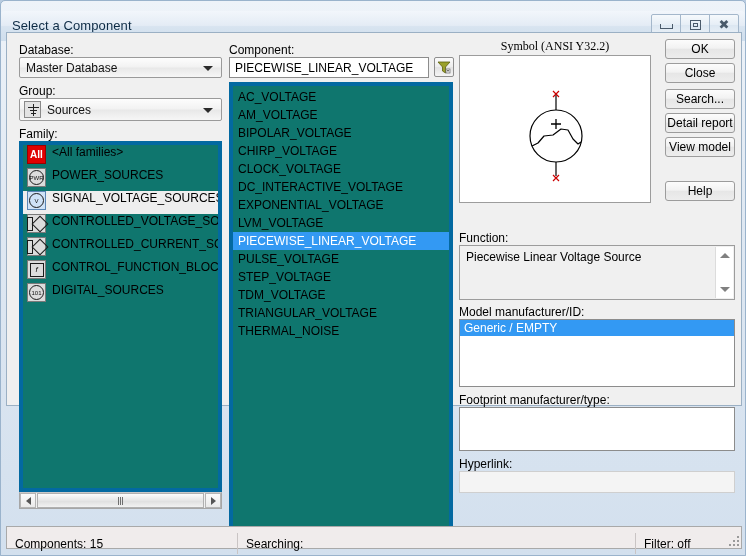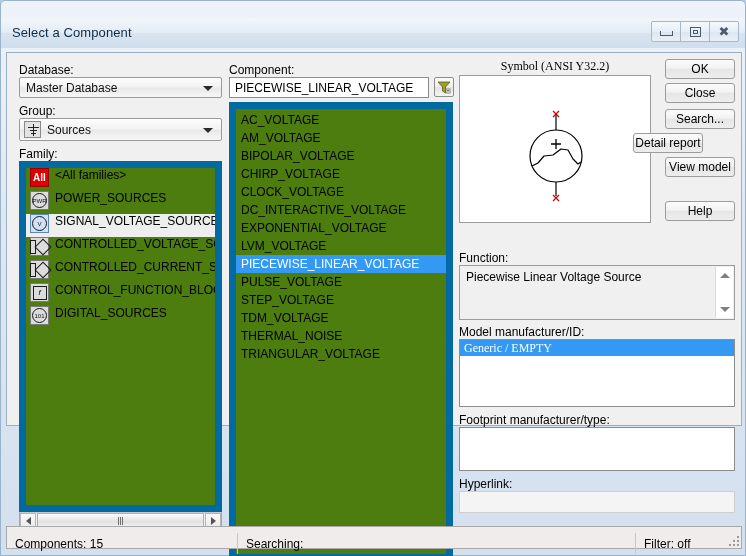--- a/index.html
+++ b/index.html
@@ -13,21 +13,21 @@
   }
   .window{
     position:absolute;left:0;top:0;width:746px;height:556px;
     box-sizing:border-box;
     background:linear-gradient(to bottom,#eef3f9 0%,#dfe8f2 40%,#d3e0ee 100%);
     border:1px solid #9ab3cc;
     border-radius:5px 5px 0 0;
   }
   
   .titlebar{
-    position:absolute;left:0;top:17px;width:744px;height:30px;
+    position:absolute;left:0;top:10px;width:744px;height:30px;
     background:linear-gradient(to bottom,#f2f6fb 0%,#e4ecf5 48%,#d8e4f0 52%,#cfdeed 100%);
     border-radius:4px 4px 0 0;
   }
   .title-text{
     position:absolute;left:11px;top:7px;
     font-size:13px;color:#0d2b45;
     letter-spacing:.1px;
   }
   .caption-btns{position:absolute;right:6px;top:3px;display:flex;gap:0;}
   .cbtn{
@@ -45,21 +45,20 @@
   .ic-max{width:11px;height:10px;border:1px solid #4a5a6b;box-sizing:border-box;position:relative;}
   .ic-max:after{content:"";position:absolute;left:2px;top:2px;right:2px;bottom:2px;border:1px solid #4a5a6b;}
   .ic-close{font-size:13px;color:#4a5a6b;line-height:1;font-weight:bold;font-family:"DejaVu Sans",sans-serif;}
 
   
   .client{
     position:absolute;left:5px;top:31px;width:736px;height:374px;
     background:#f0f0f0;
     border:1px solid #9bb0c4;
     box-sizing:border-box;
-    margin-top:20px;
   }
   .lbl{position:absolute;font-size:12px;color:#000;white-space:nowrap;}
 
   
   .combo{
     position:absolute;box-sizing:border-box;
     border:1px solid #9a9a9a;
     background:linear-gradient(to bottom,#fdfdfd 0%,#f2f2f2 48%,#e8e8e8 52%,#f6f6f6 100%);
     border-radius:2px;
     display:flex;align-items:center;
@@ -76,21 +75,21 @@
     position:relative;flex:0 0 auto;
   }
   .grp-icon:before{content:"";position:absolute;left:3px;top:5px;width:11px;height:1px;background:#222;}
   .grp-icon:after{content:"";position:absolute;left:8px;top:2px;width:1px;height:12px;background:#222;}
   .grp-icon i{position:absolute;left:5px;top:8px;width:7px;height:1px;background:#222;}
   .grp-icon u{position:absolute;left:6px;top:11px;width:5px;height:1px;background:#222;}
 
   
   .listbox{
     position:absolute;box-sizing:border-box;
-    background:#4d7c0f;border:7px solid #0369a1;
+    background:#0f766e;border:4px solid #0369a1;
     overflow:hidden;
   }
   .fam-row{
     height:23px;display:flex;align-items:flex-start;padding-left:4px;
     font-size:12px;color:#000;white-space:nowrap;
   }
   .fam-row.sel{background:#eeeeee;}
   .fam-ic{
     width:19px;height:19px;margin-right:6px;flex:0 0 auto;
     border:1px solid #7a7a7a;box-sizing:border-box;
@@ -183,21 +182,21 @@
     display:flex;flex-direction:column;justify-content:space-between;
   }
   .vbtn{height:17px;display:flex;align-items:center;justify-content:center;background:#fff;}
   .tri-u{width:0;height:0;border-left:5px solid transparent;border-right:5px solid transparent;border-bottom:5px solid #808080;}
   .tri-d{width:0;height:0;border-left:5px solid transparent;border-right:5px solid transparent;border-top:5px solid #808080;}
 
   .mmbox{
     position:absolute;box-sizing:border-box;
     background:#fff;border:1px solid #8c8c8c;
   }
-  .mmrow{height:16px;line-height:16px;padding-left:4px;font-size:12px;font-family:Liberation Serif, serif;}
+  .mmrow{height:16px;line-height:16px;padding-left:4px;font-size:12px;}
   .mmrow.sel{background:#3399f3;color:#fff;}
 
   
   .statusbar{
     position:absolute;left:5px;bottom:6px;width:736px;height:23px;
     box-sizing:border-box;
     background:#f0ecec;border:1px solid #a9a9a9;
     display:flex;align-items:center;
   }
   .spane{height:21px;display:flex;align-items:center;padding-left:8px;font-size:12px;color:#000;box-sizing:border-box;margin-top:12px;}
@@ -324,22 +323,22 @@
           <div class="comp-row">BIPOLAR_VOLTAGE</div>
           <div class="comp-row">CHIRP_VOLTAGE</div>
           <div class="comp-row">CLOCK_VOLTAGE</div>
           <div class="comp-row">DC_INTERACTIVE_VOLTAGE</div>
           <div class="comp-row">EXPONENTIAL_VOLTAGE</div>
           <div class="comp-row">LVM_VOLTAGE</div>
           <div class="comp-row sel">PIECEWISE_LINEAR_VOLTAGE</div>
           <div class="comp-row">PULSE_VOLTAGE</div>
           <div class="comp-row">STEP_VOLTAGE</div>
           <div class="comp-row">TDM_VOLTAGE</div>
+          <div class="comp-row">TRIANGULAR_VOLTAGE</div>
           <div class="comp-row">THERMAL_NOISE</div>
-          <div class="comp-row">TRIANGULAR_VOLTAGE</div>
         </div>
     </div>
 
     <div class="symtitle" style="left:452px;top:6px;width:192px;">Symbol (ANSI Y32.2)</div>
     <div class="sympanel" style="left:452px;top:22px;width:192px;height:148px;">
       <svg width="192" height="148" viewBox="0 0 192 148">
 
         <line x1="96" y1="38" x2="96" y2="54" stroke="#000" stroke-width="1.2"></line>
 
         <path d="M93 35 L99 41 M99 35 L93 41" stroke="#cc0000" stroke-width="1.2"></path>
@@ -352,21 +351,21 @@
 
         <line x1="96" y1="106" x2="96" y2="120" stroke="#000" stroke-width="1.2"></line>
 
         <path d="M93 119 L99 125 M99 119 L93 125" stroke="#cc0000" stroke-width="1.2"></path>
       </svg>
     </div>
 
     <div class="pbtn" style="left:658px;top:6px;width:70px;height:20px;">OK</div>
     <div class="pbtn" style="left:658px;top:30px;width:70px;height:20px;">Close</div>
     <div class="pbtn" style="left:658px;top:56px;width:70px;height:20px;">Search...</div>
-    <div class="pbtn" style="left:626px;top:80px;width:70px;height:20px;text-align:center;">Detail report</div>
+    <div class="pbtn" style="left:658px;top:80px;width:70px;height:20px;text-align:center;">Detail report</div>
     <div class="pbtn" style="left:658px;top:104px;width:70px;height:20px;">View model</div>
     <div class="pbtn" style="left:658px;top:148px;width:70px;height:20px;">Help</div>
 
     <div class="lbl" style="left:452px;top:198px;">Function:</div>
     <div class="fnbox" style="left:452px;top:212px;width:276px;height:55px;">
       <span class="fntext">Piecewise Linear Voltage Source</span>
       <span class="vscroll">
         <span class="vbtn">
             <span class="tri-u"></span>
           </span>

